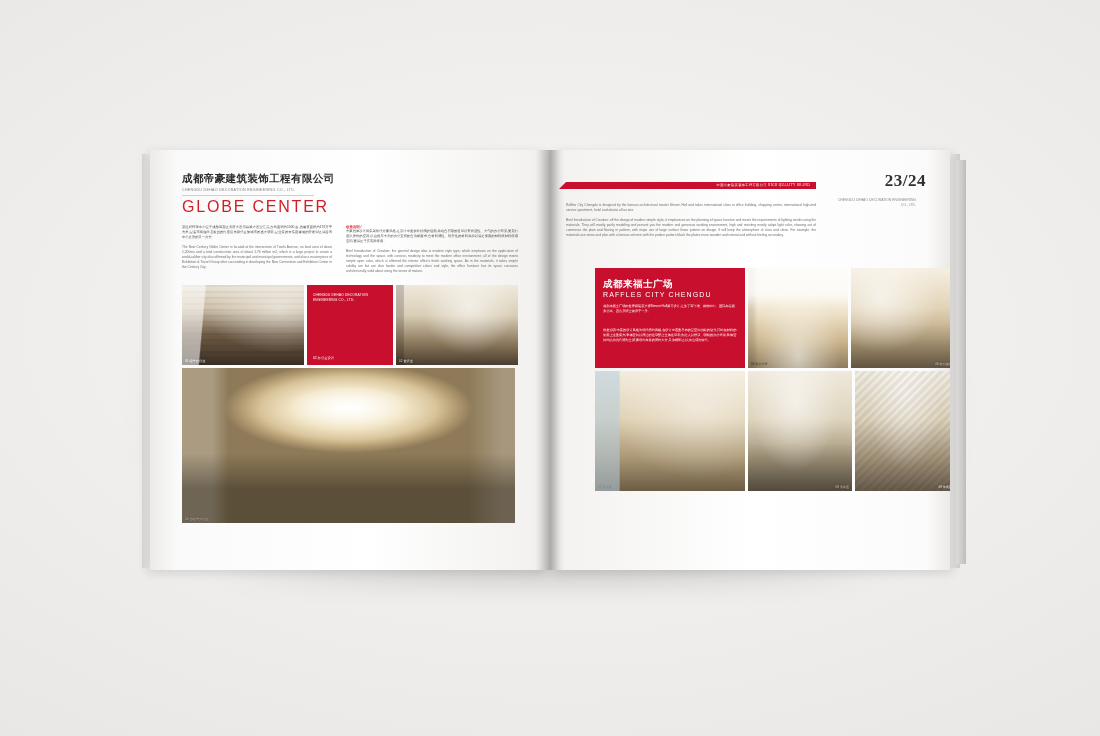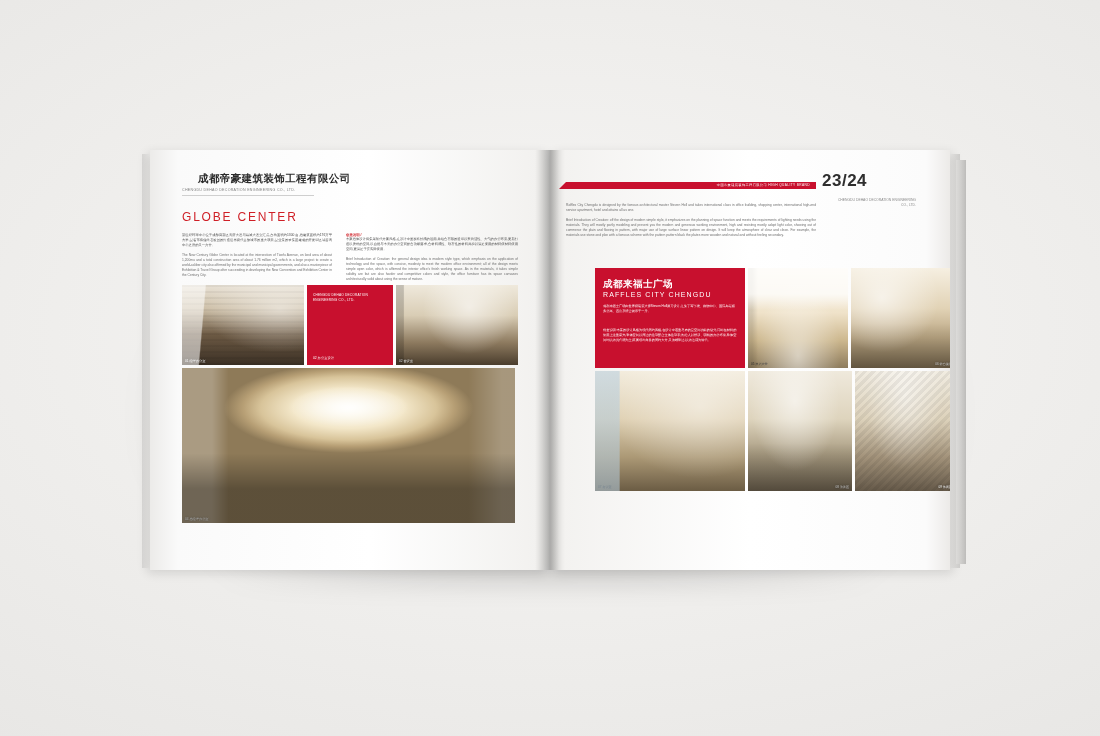--- a/index.html
+++ b/index.html
@@ -56,32 +56,32 @@
   }
   .edge-right2{
     position:absolute;left:806px;top:10px;width:10px;height:404px;
     background:linear-gradient(to left,#bdbcba,#e4e3e1);
     transform:skewY(1.1deg);
   }
 
   
   .l-pad{position:absolute;left:32px;top:22px;width:336px;}
   .brand-cn{
-    font-size:10.5px;font-weight:bold;color:#2b2b2b;letter-spacing:0.4px;margin-left:16px;
+    font-size:10.5px;font-weight:bold;color:#2b2b2b;letter-spacing:0.4px;
   }
   .brand-en{
     font-size:3.6px;color:#7d7d7d;letter-spacing:0.3px;margin-top:2px;
   }
   .brand-rule{height:1px;background:#cfcfcf;margin-top:3px;width:132px;}
 
   .sec-cn{
     color:#cf1f26;font-size:13px;font-weight:bold;margin-top:14px;letter-spacing:1px;
   }
   .sec-en{
-    color:#cf1f26;font-size:12px;letter-spacing:1.8px;margin-top:14px;
+    color:#cf1f26;font-size:16px;letter-spacing:1.8px;margin-top:2px;
   }
 
   .cols{display:flex;gap:14px;margin-top:9px;}
   .col-a{width:150px;}
   .col-b{width:172px;}
   .tiny{
     font-size:3.3px;line-height:1.5;color:#4a4a4a;text-align:justify;
     white-space:pre-wrap;
   }
   .tiny.en{color:#6e6e6e;margin-top:5px;}
@@ -130,21 +130,21 @@
   .p-ceiling::after{
     content:"";position:absolute;inset:0;
     background:
       radial-gradient(ellipse 26% 19% at 50% 25%, rgba(255,255,255,.85), rgba(255,255,255,0) 70%),
       linear-gradient(0deg, rgba(0,0,0,.35) 0 22%, rgba(0,0,0,0) 45%),
       linear-gradient(90deg, rgba(255,255,255,.25) 0 9%, rgba(0,0,0,0) 14%, rgba(0,0,0,0) 86%, rgba(255,255,255,.22) 96%);
   }
 
   
   .r-pad{position:absolute;left:16px;top:22px;width:360px;}
-  .folio-row{display:flex;align-items:flex-end;justify-content:flex-start;gap:6px;}
+  .folio-row{display:flex;align-items:flex-end;justify-content:space-between;gap:6px;font-family:Liberation Serif, serif;}
   .redbar{
     width:250px;height:7px;background:#c8102e;position:relative;
   }
   .redbar span{
     position:absolute;left:auto;right:6px;top:1.2px;font-size:3.2px;color:#fff;letter-spacing:.4px;
   }
   .redbar .tri{
     position:absolute;left:-7px;top:0;width:0;height:0;
     border-top:7px solid transparent;border-right:7px solid #c8102e;
   }

